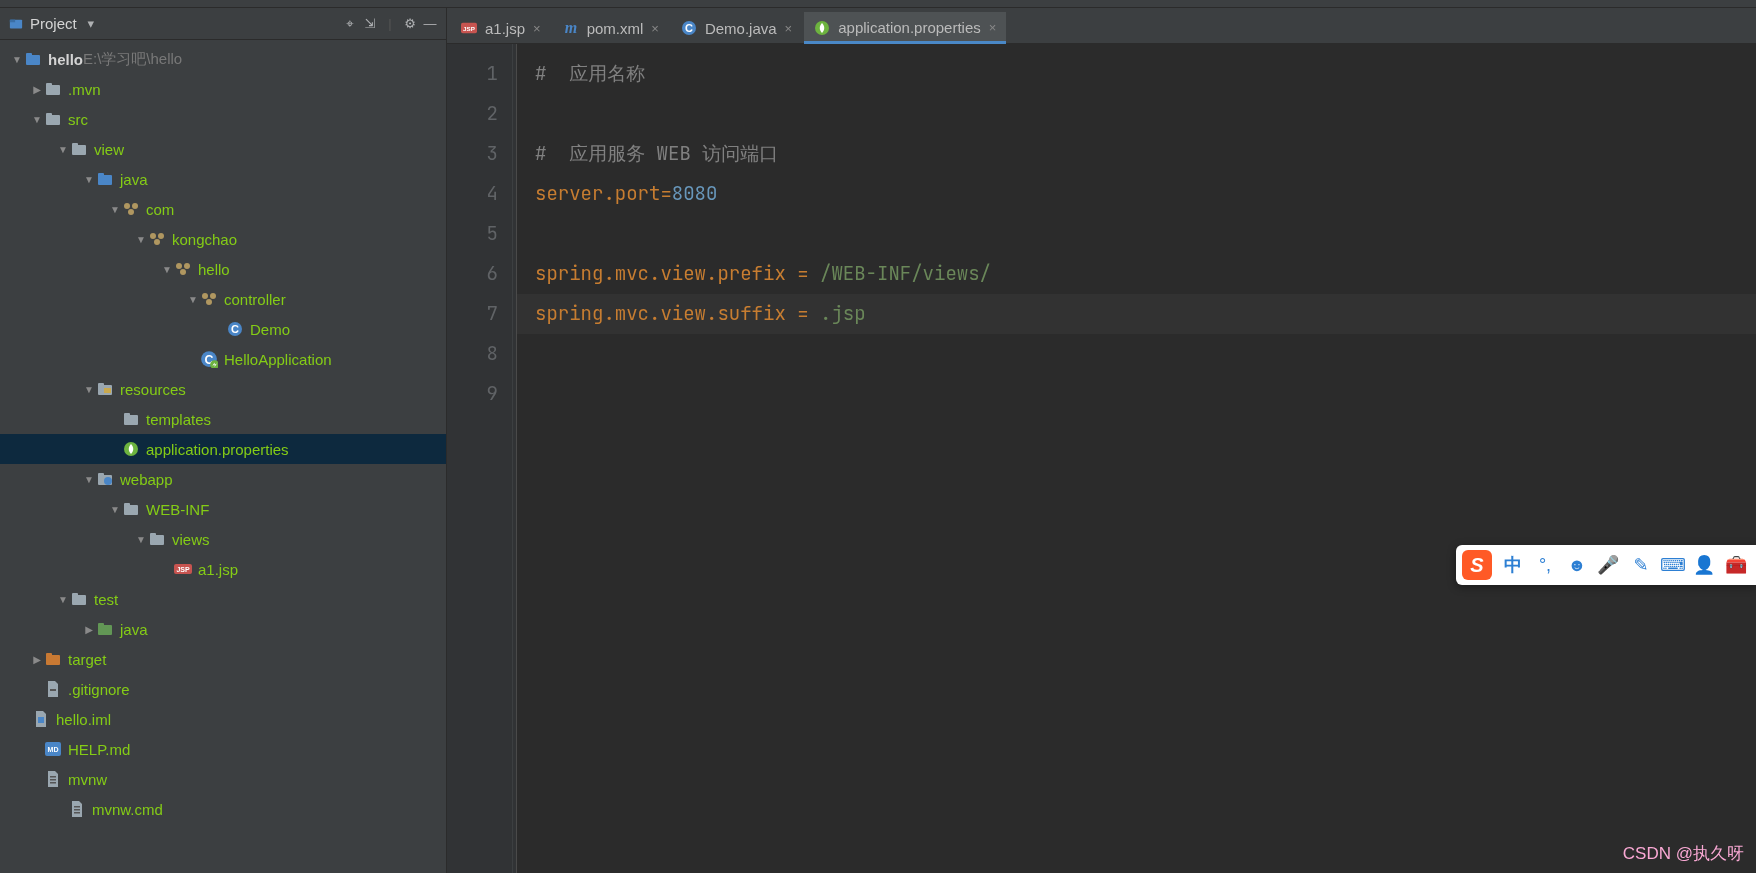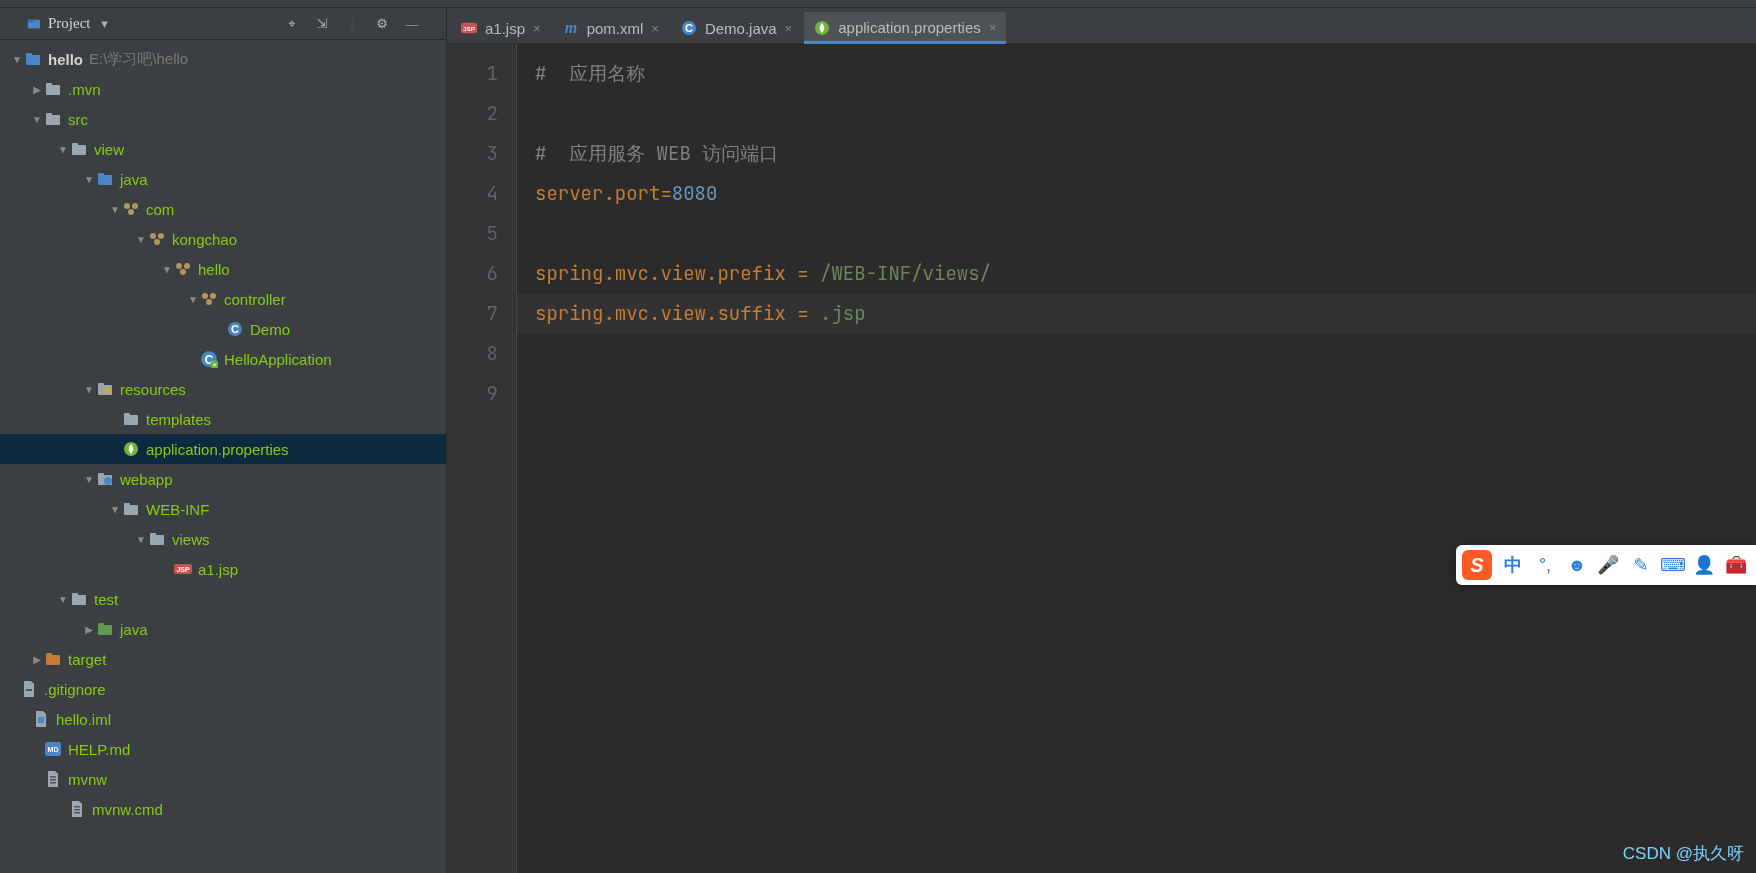--- a/index.html
+++ b/index.html
@@ -13,39 +13,39 @@
     height: 873px;
   }
   .root { display: flex; flex-direction: column; width: 100%; height: 100%; }
   .topbar { height: 8px; background: #3c3f41; border-bottom: 1px solid #2b2b2b; }
   .main-area { display: flex; flex: 1; min-height: 0; }
 
   
   .project-panel { width: 447px; background: #3c3f41; border-right: 1px solid #2b2b2b; display: flex; flex-direction: column; }
   .project-header {
     display: flex; align-items: center; height: 32px;
-    padding: 0 26px; border-bottom: 1px solid #2b2b2b;
-    background: #3c3f41; gap: 14px; font-family: Liberation Serif, serif;
+    padding: 0 8px; border-bottom: 1px solid #2b2b2b;
+    background: #3c3f41; gap: 4px;
   }
   .project-header .title-group { display: flex; align-items: center; gap: 6px; flex: 1; }
   .project-header .spacer { flex: 1; }
   .hdr-icon { width: 16px; height: 16px; display: inline-flex; align-items: center; justify-content: center; color: #afb1b3; cursor: pointer; }
 
   .tree { flex: 1; overflow: auto; padding-top: 4px; font-size: 15px; }
   .tree-row {
     display: flex; align-items: center; height: 30px;
     padding-right: 6px; cursor: pointer; white-space: nowrap;
     color: #bbbbbb;
   }
   .tree-row.selected { background: #0d293e; }
   .tree-row.bold .lbl { font-weight: bold; color: #d4d4d4; }
   .arrow { width: 14px; display: inline-flex; justify-content: center; color: #8a8a8a; font-size: 10px; }
   .icon { width: 18px; height: 18px; margin-right: 6px; display: inline-flex; align-items: center; justify-content: center; }
   .lbl { color: #84cc16; }
-  .hint { color: #787878; margin-left: 6px; }
+  .hint { color: #787878; margin-left: 0; }
 
   
   .tabs-bar {
     display: flex; align-items: flex-end; height: 36px;
     background: #3c3f41; border-bottom: 1px solid #2b2b2b;
     padding-left: 4px; gap: 2px;
   }
   .tab {
     display: flex; align-items: center; height: 32px;
     padding: 0 10px; gap: 8px; cursor: pointer;
@@ -98,21 +98,21 @@
     width: 30px; height: 30px; background: #ff5a26;
     border-radius: 6px; color: #fff; font-weight: bold;
     display: flex; align-items: center; justify-content: center;
     font-size: 20px; font-style: italic;
   }
   .ime-item { width: 22px; height: 22px; display: inline-flex; align-items: center; justify-content: center; font-size: 18px; color: #2d7fd3; cursor: pointer; }
   .ime-item.gray { color: #999; }
 
   .watermark {
     position: absolute; right: 12px; bottom: 8px;
-    color: #7dd3fc; font-size: 17px; margin-left: 19px;
+    color: #f9a8d4; font-size: 17px; margin-left: 19px;
   }
 </style>
 </head>
 <body>
 
 <div class="root">
   <div class="topbar"></div>
   <div class="main-area">
 
     <div class="project-panel">
@@ -344,21 +344,21 @@
         <div class="tree-row" style="padding-left:30px">
           <span class="arrow">▶</span>
           <span class="icon">
               <svg width="16" height="16" viewBox="0 0 16 16">
                 <rect x="1" y="4" width="14" height="10" rx="1" class="folder-svg orange"></rect>
                 <rect x="1" y="2" width="6" height="4" rx="1" class="folder-svg orange"></rect>
               </svg>
             </span>
           <span class="lbl">target</span>
         </div>
-        <div class="tree-row" style="padding-left:20px">
+        <div class="tree-row" style="padding-left:44px">
           <span class="icon">
               <svg width="14" height="16" viewBox="0 0 14 16">
                 <path d="M2 0 H9 L12 3 V16 H2 Z" fill="#9aa7b0"></path>
                 <rect x="4" y="8" width="6" height="2" fill="#555"></rect>
               </svg>
             </span>
           <span class="lbl">.gitignore</span>
         </div>
         <div class="tree-row" style="padding-left:32px">
           <span class="icon">

